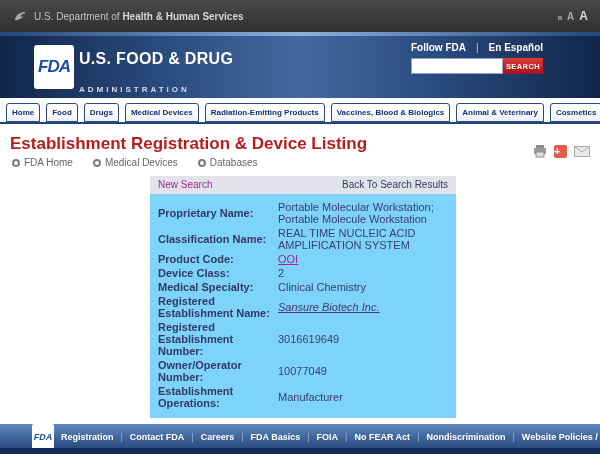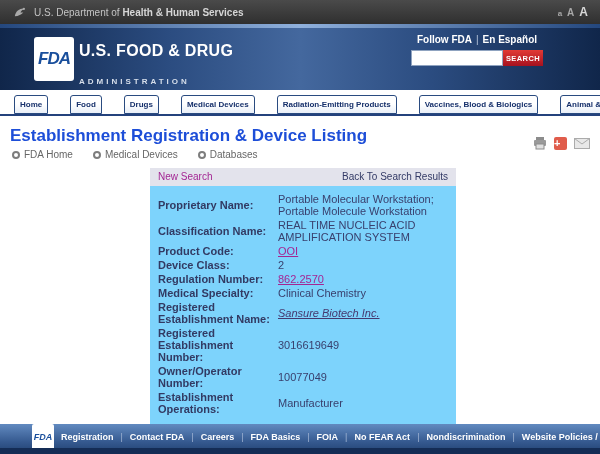--- a/index.html
+++ b/index.html
@@ -1,51 +1,51 @@
 <!DOCTYPE html>
 <html><head>
 <meta charset="utf-8">
 <style>
   * { margin:0; padding:0; box-sizing:border-box; }
   body { font-family:"Liberation Sans", sans-serif; background:#fff; }
   .page { width:600px; height:454px; position:relative; overflow:hidden; background:#fff; }
 
   
-  .hhs-bar { height:24px; background:linear-gradient(180deg,#4a4a4a,#2f2f2f); display:flex; align-items:center; padding:8px 12px; color:#c3c3c3; font-size:10px; }
+  .hhs-bar { height:24px; background:linear-gradient(180deg,#4a4a4a,#2f2f2f); display:flex; align-items:center; padding:16px 12px; color:#c3c3c3; font-size:10px; }
   .eagle { margin-right:7px; display:flex; align-items:center; }
   .hhs-text b { color:#d6d6d6; }
   .hhs-right { margin-left:auto; display:flex; align-items:baseline; gap:5px; color:#a8a8a8; font-weight:bold; }
   .fs-s { font-size:8px; cursor:pointer; }
   .fs-m { font-size:10px; cursor:pointer; }
   .fs-l { font-size:12px; color:#d8d8d8; cursor:pointer; }
 
   
   .fda-header { height:66px; background:linear-gradient(90deg,#10264a 0%,#2b4c80 28%,#44689e 50%,#2b4c80 72%,#10264a 100%); position:relative; }
   .fda-header::before { content:""; position:absolute; top:0; left:0; right:0; height:4px;
      background:linear-gradient(90deg,#24477d,#8fb0dc 50%,#24477d); }
   .fda-logo { position:absolute; left:34px; top:13px; width:40px; height:44px; background:#fff; border-radius:3px; display:flex; align-items:center; justify-content:center; }
   .fda-logo span { color:#1a4f9c; font-weight:bold; font-style:italic; font-size:17px; letter-spacing:-1px; }
   .org { position:absolute; left:79px; top:18px; color:#fff; }
   .org-1 { font-size:16px; font-weight:bold; letter-spacing:0.3px; }
   .org-2 { font-size:8px; letter-spacing:3px; color:#d7dfeb; margin-top:17px; font-weight:bold; }
   .hdr-right { position:absolute; right:57px; top:10px; width:132px; }
-  .hdr-links { color:#fff; font-size:10px; font-weight:bold; display:flex; gap:4px; justify-content:center; white-space:nowrap; }
+  .hdr-links { color:#fff; font-size:10px; font-weight:bold; display:flex; gap:10px; justify-content:center; white-space:nowrap; }
   .hdr-links a { color:#fff; text-decoration:none; }
   .hdr-sep { color:#b9c6dc; font-weight:normal; }
   .search-row { margin-top:5px; display:flex; }
   .search-input { width:92px; height:16px; border:1px solid #8fa3c0; background:#fff; font-size:9px; padding:0 3px; }
   .search-btn { width:40px; height:16px; background:linear-gradient(180deg,#e23a35,#a5121f); color:#fff; font-size:7.5px; font-weight:bold; border:none; letter-spacing:0.4px; cursor:pointer; }
 
   
   .nav-bar { height:26px; background:#fff; border-bottom:2px solid #24427c; display:flex; align-items:flex-end; padding:0 3px; }
-  .nav-tab { border:1px solid #2a4b80; border-radius:3px 3px 0 0; background:linear-gradient(180deg,#ffffff 45%,#e9eff8); font-size:8px; font-weight:bold; color:#16306b; padding:0 5px; height:19px; line-height:18px; margin:0 11px; text-decoration:none; white-space:nowrap; }
+  .nav-tab { border:1px solid #2a4b80; border-radius:3px 3px 0 0; background:linear-gradient(180deg,#ffffff 45%,#e9eff8); font-size:8px; font-weight:bold; color:#16306b; padding:0 5px; height:19px; line-height:18px; margin:0 3px; text-decoration:none; white-space:nowrap; }
 
   
   .content { position:relative; }
-  .page-title { font-size:17px; font-weight:bold; color:#1d4ed8; margin:10px 0 3px 10px; }
+  .page-title { font-size:17px; font-weight:bold; color:#b91c1c; margin:10px 0 3px 10px; }
   .title-icons { position:absolute; top:11px; right:10px; display:flex; gap:7px; align-items:center; }
   .title-icons > span { cursor:pointer; display:flex; }
   .share-box { width:13px; height:13px; background:#e05c4b; border-radius:2px; color:#fff; font-size:11px; font-weight:bold; line-height:12px; text-align:center; display:block; }
   .breadcrumb { margin-left:12px; font-size:10px; color:#666; display:flex; gap:20px; align-items:center; }
   .crumb { display:flex; align-items:center; gap:4px; }
   .crumb-dot { width:8px; height:8px; border:2px solid #7d7d7d; border-radius:50%; background:#fff; }
   .crumb-link { color:#666; text-decoration:none; }
 
   
   .results { margin:8px 0 0 150px; width:306px; background:#7dd3fc; padding-bottom:8px; }
@@ -178,24 +178,20 @@
           </div>
           <div class="drow">
             <div class="dlabel">Product Code:</div>
             <div class="dvalue"><a class="vlink magenta">OOI</a></div>
           </div>
           <div class="drow">
             <div class="dlabel">Device Class:</div>
             <div class="dvalue">2</div>
           </div>
           <div class="drow">
-            <div class="dlabel">Regulation Number:</div>
-            <div class="dvalue"><a class="vlink magenta">862.2570</a></div>
-          </div>
-          <div class="drow">
             <div class="dlabel">Medical Specialty:</div>
             <div class="dvalue">Clinical Chemistry</div>
           </div>
           <div class="drow">
             <div class="dlabel">Registered Establishment Name:</div>
             <div class="dvalue"><a class="vlink navy">Sansure Biotech Inc.</a></div>
           </div>
           <div class="drow">
             <div class="dlabel">Registered Establishment Number:</div>
             <div class="dvalue">3016619649</div>

